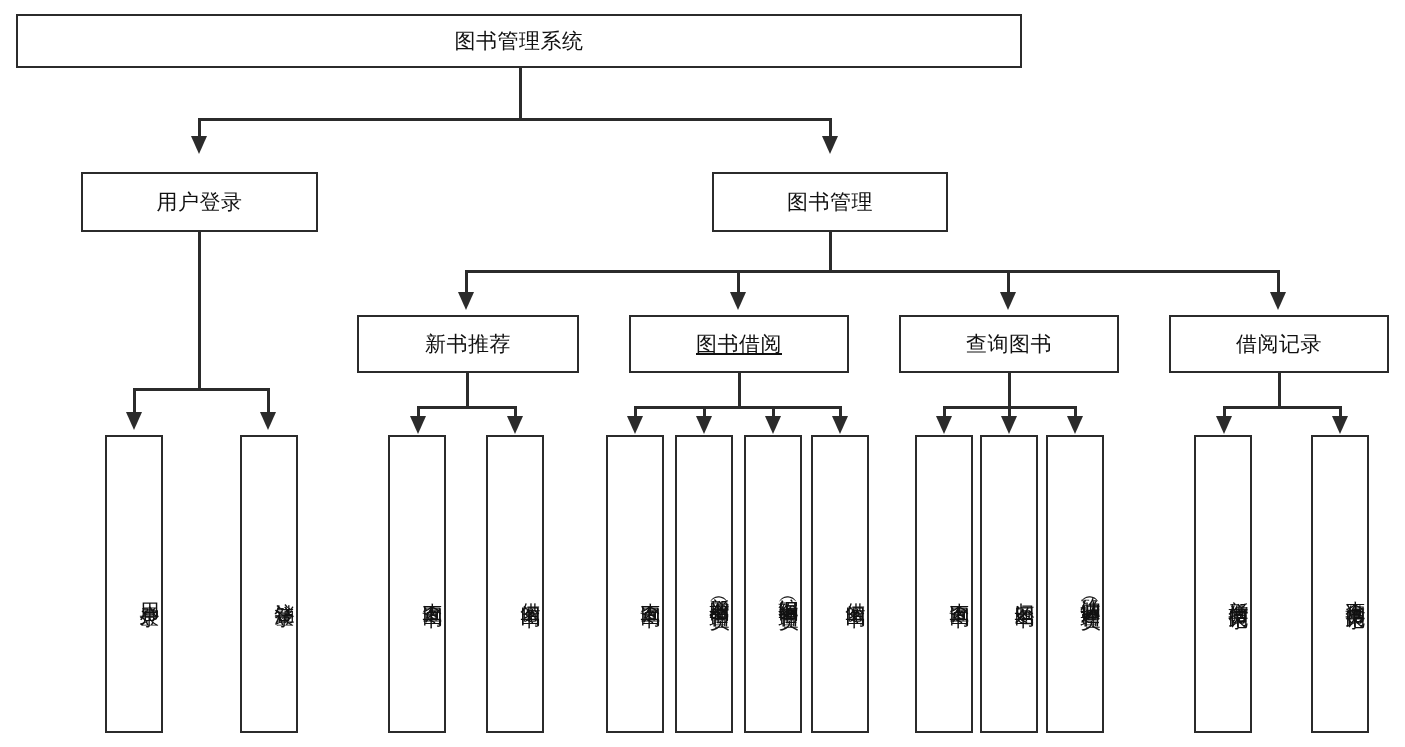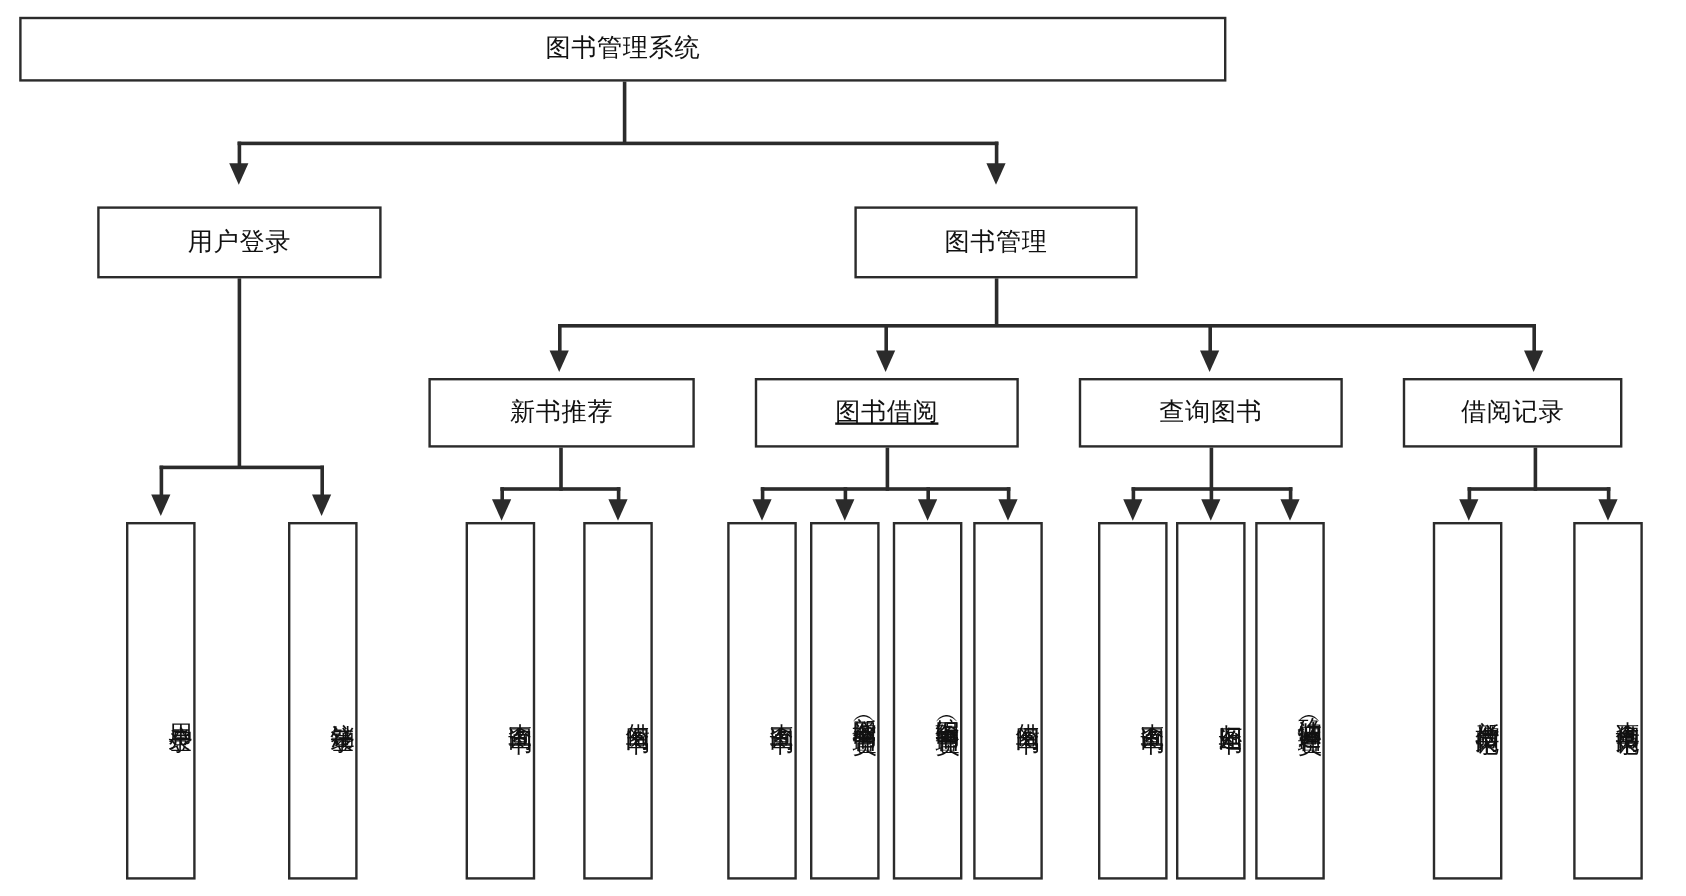--- a/index.html
+++ b/index.html
@@ -93,21 +93,21 @@
   <div class="edge v" style="left:737px; top:270px; width:3px; height:26px;"></div>
   <div class="arrow" style="left:730px; top:292px;"></div>
   <div class="edge v" style="left:1007px; top:270px; width:3px; height:26px;"></div>
   <div class="arrow" style="left:1000px; top:292px;"></div>
   <div class="edge v" style="left:1277px; top:270px; width:3px; height:26px;"></div>
   <div class="arrow" style="left:1270px; top:292px;"></div>
 
   <div class="node" style="left:357px; top:315px; width:222px; height:58px;text-align:center;">新书推荐</div>
   <div class="node" style="left:629px; top:315px; width:220px; height:58px;text-decoration:underline;">图书借阅</div>
   <div class="node" style="left:899px; top:315px; width:220px; height:58px;">查询图书</div>
-  <div class="node" style="left:1169px; top:315px; width:183px; height:58px;">借阅记录</div>
+  <div class="node" style="left:1169px; top:315px; width:220px; height:58px;font-family:Liberation Serif, serif;">借阅记录</div>
 
   <div class="edge v" style="left:466px; top:373px; width:3px; height:36px;"></div>
   <div class="edge h" style="left:417px; top:406px; width:100px; height:3px;"></div>
   <div class="edge v" style="left:417px; top:406px; width:3px; height:14px;"></div>
   <div class="arrow" style="left:410px; top:416px;"></div>
   <div class="edge v" style="left:514px; top:406px; width:3px; height:14px;"></div>
   <div class="arrow" style="left:507px; top:416px;"></div>
 
   <div class="edge v" style="left:738px; top:373px; width:3px; height:36px;"></div>
   <div class="edge h" style="left:634px; top:406px; width:208px; height:3px;"></div>

